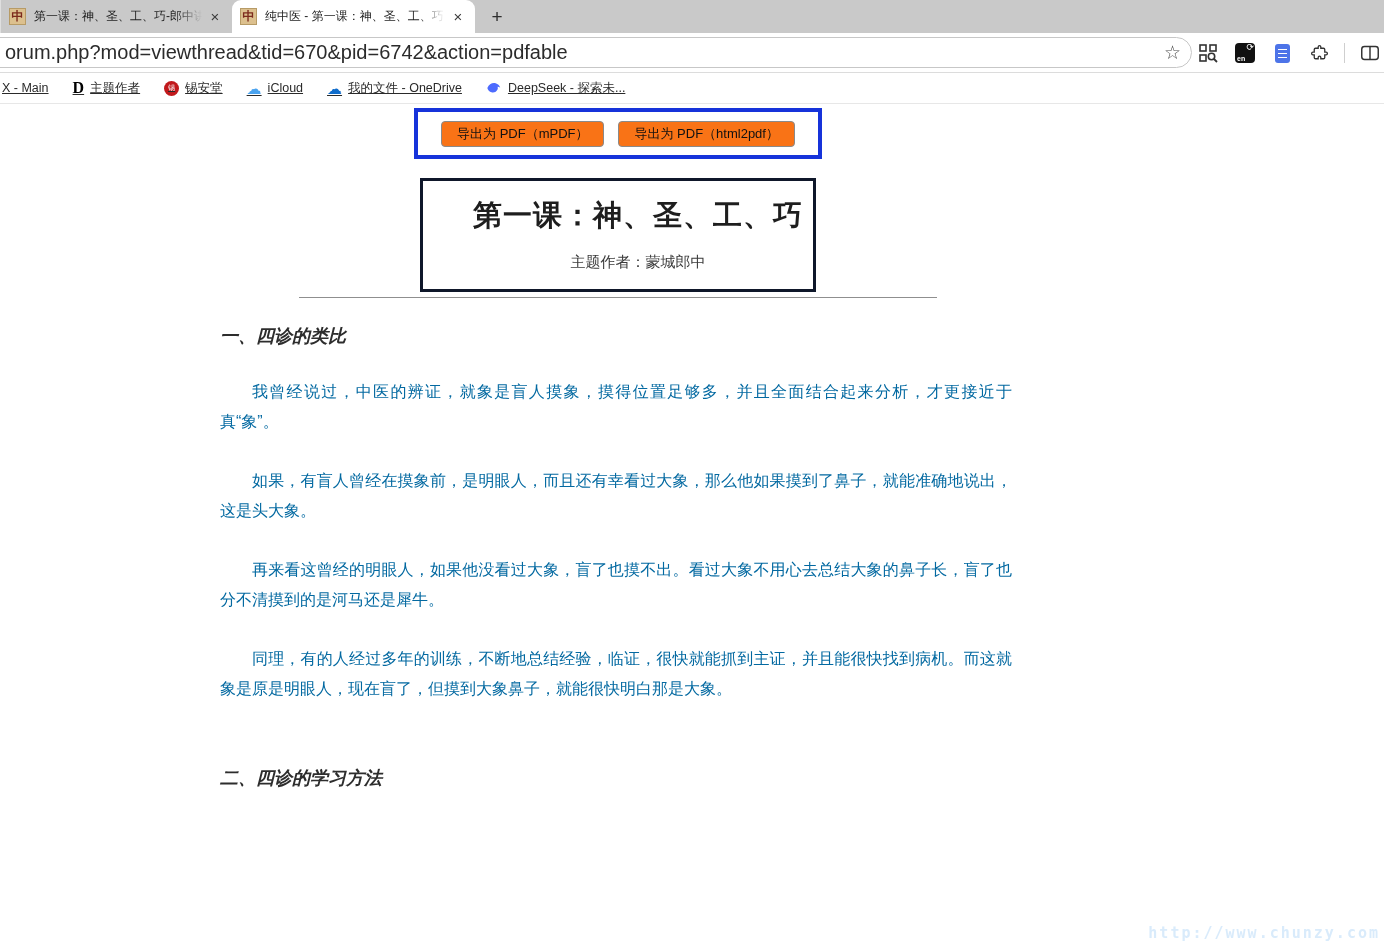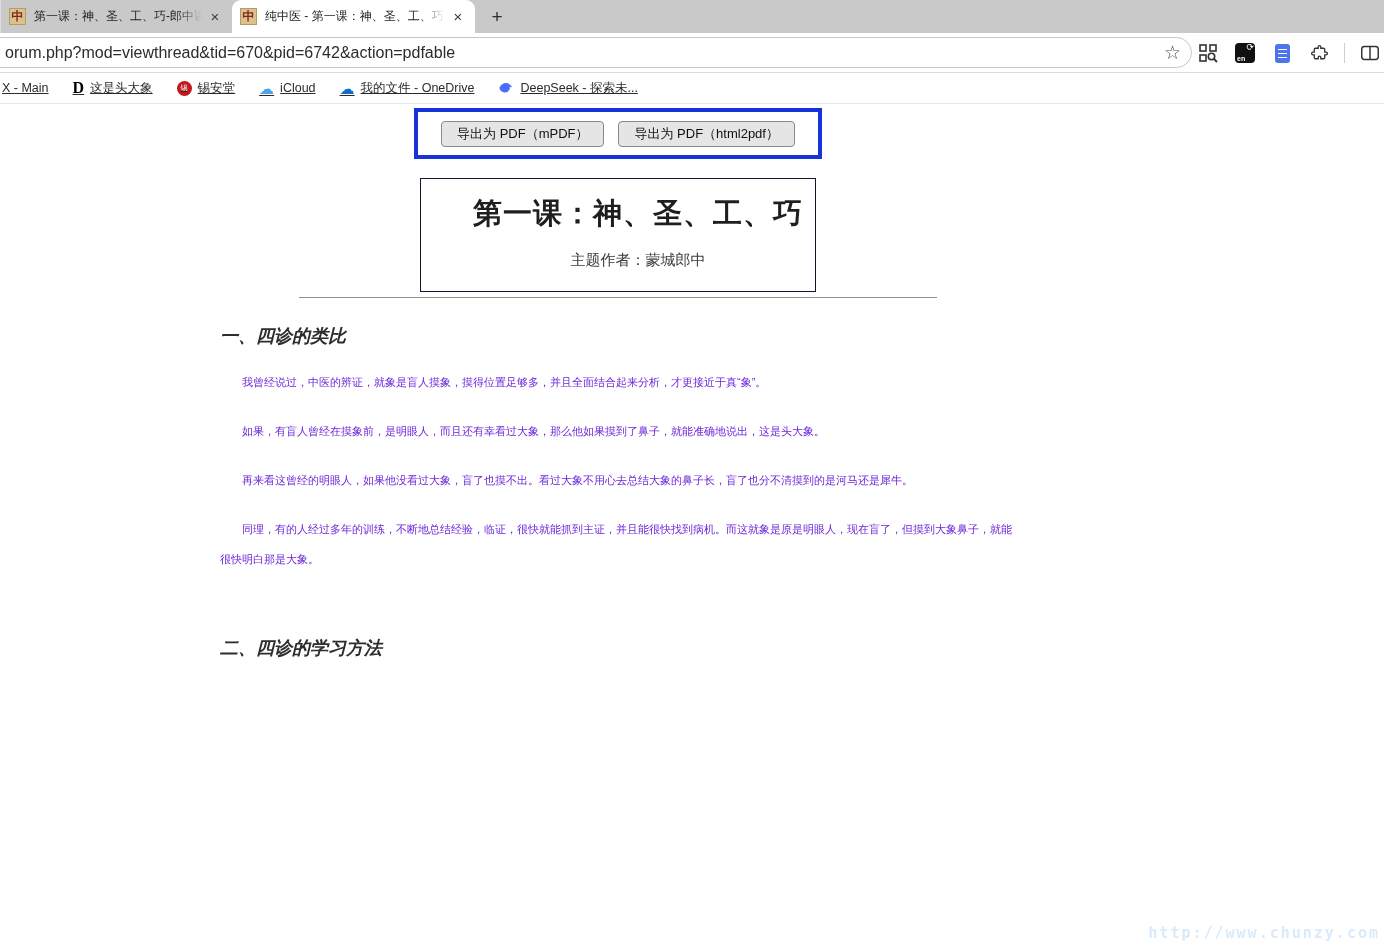--- a/index.html
+++ b/index.html
@@ -19,21 +19,21 @@
                mask-image:linear-gradient(90deg,#000 85%,transparent); }
   .tab-close { flex:none; width:18px; height:18px; border-radius:3px; display:flex; align-items:center;
                justify-content:center; font-size:15px; color:#3c3c3c; margin-left:4px; cursor:default; }
   .newtab { width:28px; height:28px; margin:0 0 2px 8px; display:flex; align-items:center; justify-content:center;
             font-size:19px; color:#2e2e2e; }
 
   
   .toolbar { position:relative; height:40px; background:#fff; border-bottom:1px solid #dcdcdc; }
   .urlbar { position:absolute; left:-28px; top:4px; width:1220px; height:31px; background:#fff;
             border:1px solid #c7c7c7; border-radius:16px; display:flex; align-items:center; padding:0 10px 0 32px; }
-  .url-text { font-size:16px; color:#2b2b2b; white-space:nowrap; overflow:hidden; flex:1; }
+  .url-text { font-size:20px; color:#2b2b2b; white-space:nowrap; overflow:hidden; flex:1; }
   .star-icon { font-size:19px; color:#4a4a4a; line-height:1; }
   .ext-area { position:absolute; right:2px; top:0; height:40px; display:flex; align-items:center; gap:13px; }
   .ext-icon { width:24px; height:24px; display:flex; align-items:center; justify-content:center; }
   .translate-ic { width:20px; height:20px; background:#111; border-radius:4px; position:relative; }
   .translate-ic .en { position:absolute; left:2px; bottom:1px; color:#fff; font-size:7px; font-weight:bold; }
   .translate-ic .arr { position:absolute; right:1px; top:-1px; color:#fff; font-size:9px; }
   .docs-ic { width:15px; height:19px; background:#4d74e8; border-radius:3px; position:relative; }
   .docs-ic:before { content:""; position:absolute; left:3px; top:5px; width:9px; height:1.5px; background:#fff;
                     box-shadow:0 4px 0 #fff, 0 8px 0 #fff; }
   .vdivider { width:1px; height:20px; background:#cfcfcf; }
@@ -46,34 +46,34 @@
   .bm-seal { width:15px; height:15px; border-radius:50%; background:#c1191c; color:#fff; font-size:7px;
              display:flex; align-items:center; justify-content:center; }
   .cloud { font-size:15px; line-height:1; }
 
   
   .content { position:relative; height:838px; background:#fff; }
   .page-col { width:796px; margin-left:220px; }
 
   .export-box { width:408px; margin:4px auto 0; height:51px; border:4px solid #1633da;
                 display:flex; align-items:center; justify-content:center; gap:14px; }
-  .pdf-btn { font-size:13px; color:#111; background:#e5e5e5; border:1px solid #8a8a8a; border-radius:4px;
+  .pdf-btn { font-size:13px; color:#111; background:#f97316; border:1px solid #8a8a8a; border-radius:4px;
              padding:3px 15px; font-family:inherit; }
 
-  .title-box { width:396px; margin:19px auto 0; height:114px; border:1px solid #0f172a; text-align:center;
+  .title-box { width:396px; margin:19px auto 0; height:114px; border:3px solid #0f172a; text-align:center;
                padding-top:15px;padding-left:40px; }
   .doc-title { font-size:29px; font-weight:bold; color:#1e1e1e; letter-spacing:1px; }
   .doc-author { font-size:15px; color:#3a3a3a; margin-top:17px; }
 
   .divider { width:638px; margin:5px auto 0; border:none; border-top:1px solid #8f8f8f; }
 
   .article { padding-top:0; }
   .sec-heading { font-size:18px; color:#2d2d2d; font-weight:bold; margin-top:26px;font-style:italic; }
   .sec-heading.second { margin-top:62px; }
-  .article p { font-size:11px; line-height:30px; color:#6d28d9; text-indent:2em; margin-top:19px;
+  .article p { font-size:16px; line-height:30px; color:#0369a1; text-indent:2em; margin-top:29px;
                width:792px; text-align:justify; }
 
   .watermark { position:absolute; right:4px; bottom:4px; font-family:"DejaVu Sans Mono",monospace;
                font-weight:bold; font-size:15px; letter-spacing:2px; color:#d9ebfb; }
 </style>
 </head>
 <body>
 
 <div class="tabstrip">
   <div class="tab inactive">
@@ -127,21 +127,21 @@
     </span>
   </div>
 </div>
 
 <div class="bookmarks">
   <span class="bm">
     <span>X - Main</span>
   </span>
   <span class="bm">
     <span class="bm-d">D</span>
-    <span>这是头大象</span>
+    <span>主题作者</span>
   </span>
   <span class="bm">
     <span class="bm-seal">锡</span>
     <span>锡安堂</span>
   </span>
   <span class="bm">
     <span class="cloud" style="color:#4aa3ef">☁</span>
     <span>iCloud</span>
   </span>
   <span class="bm">

